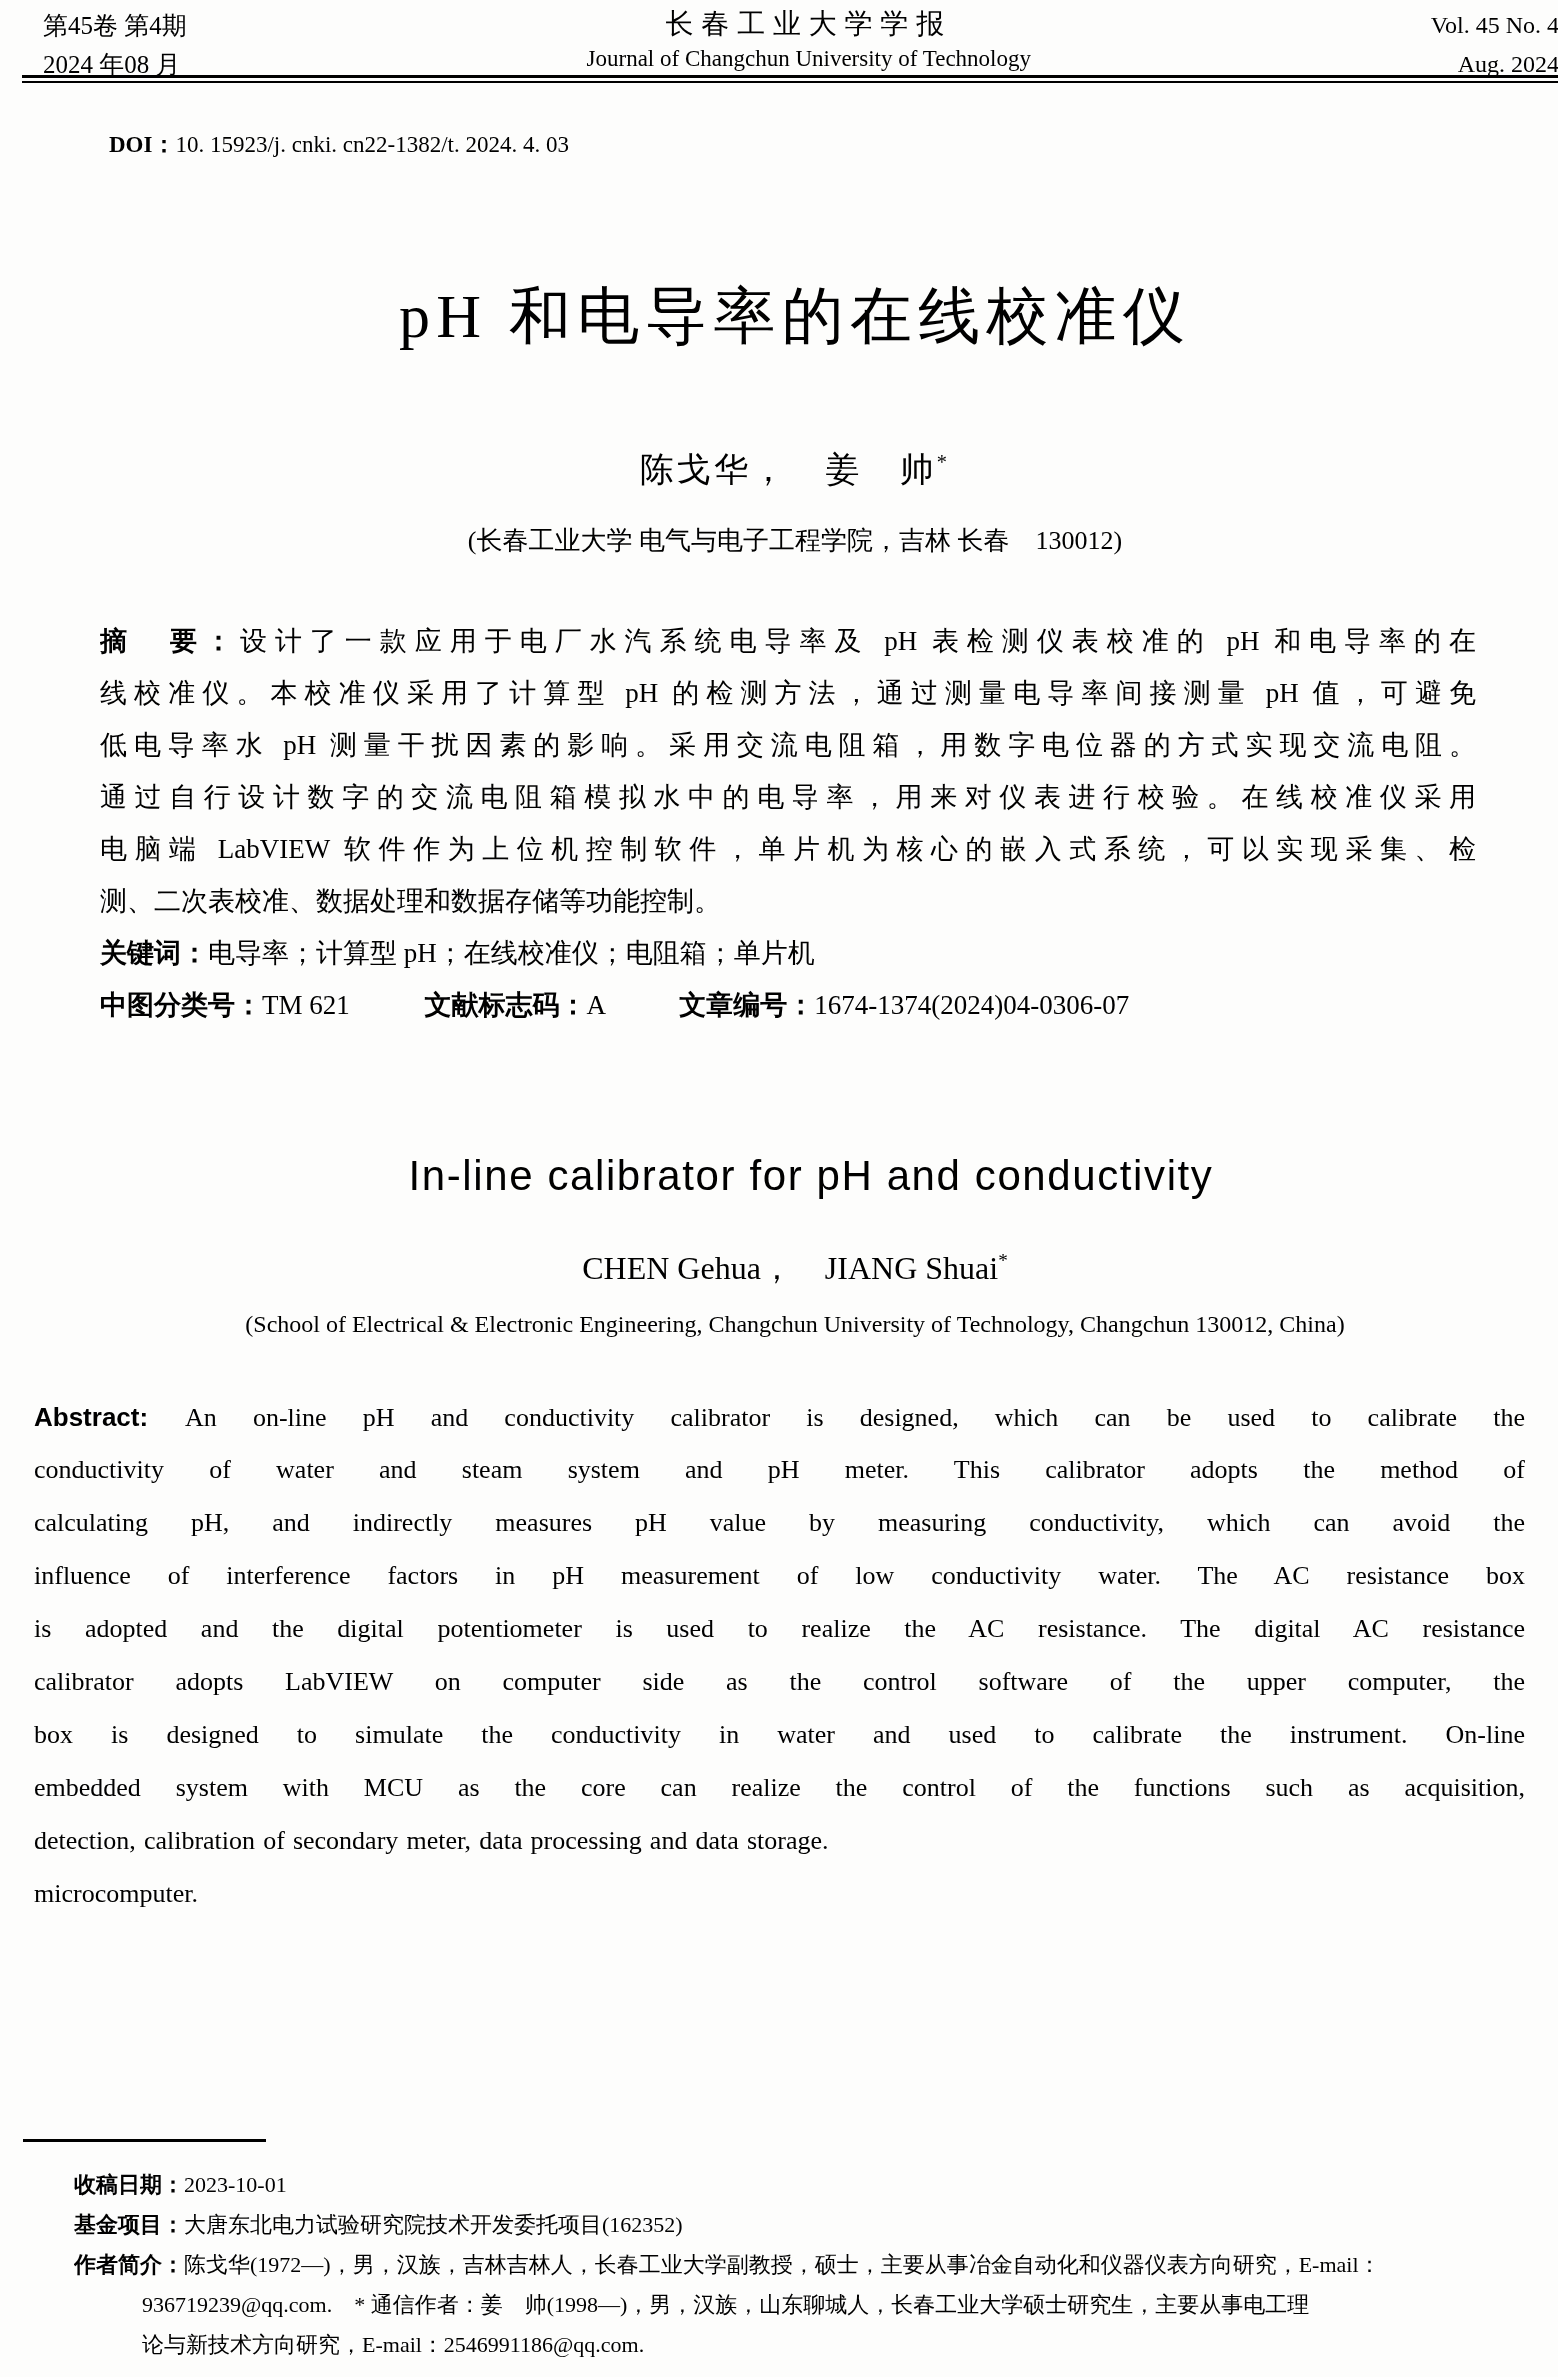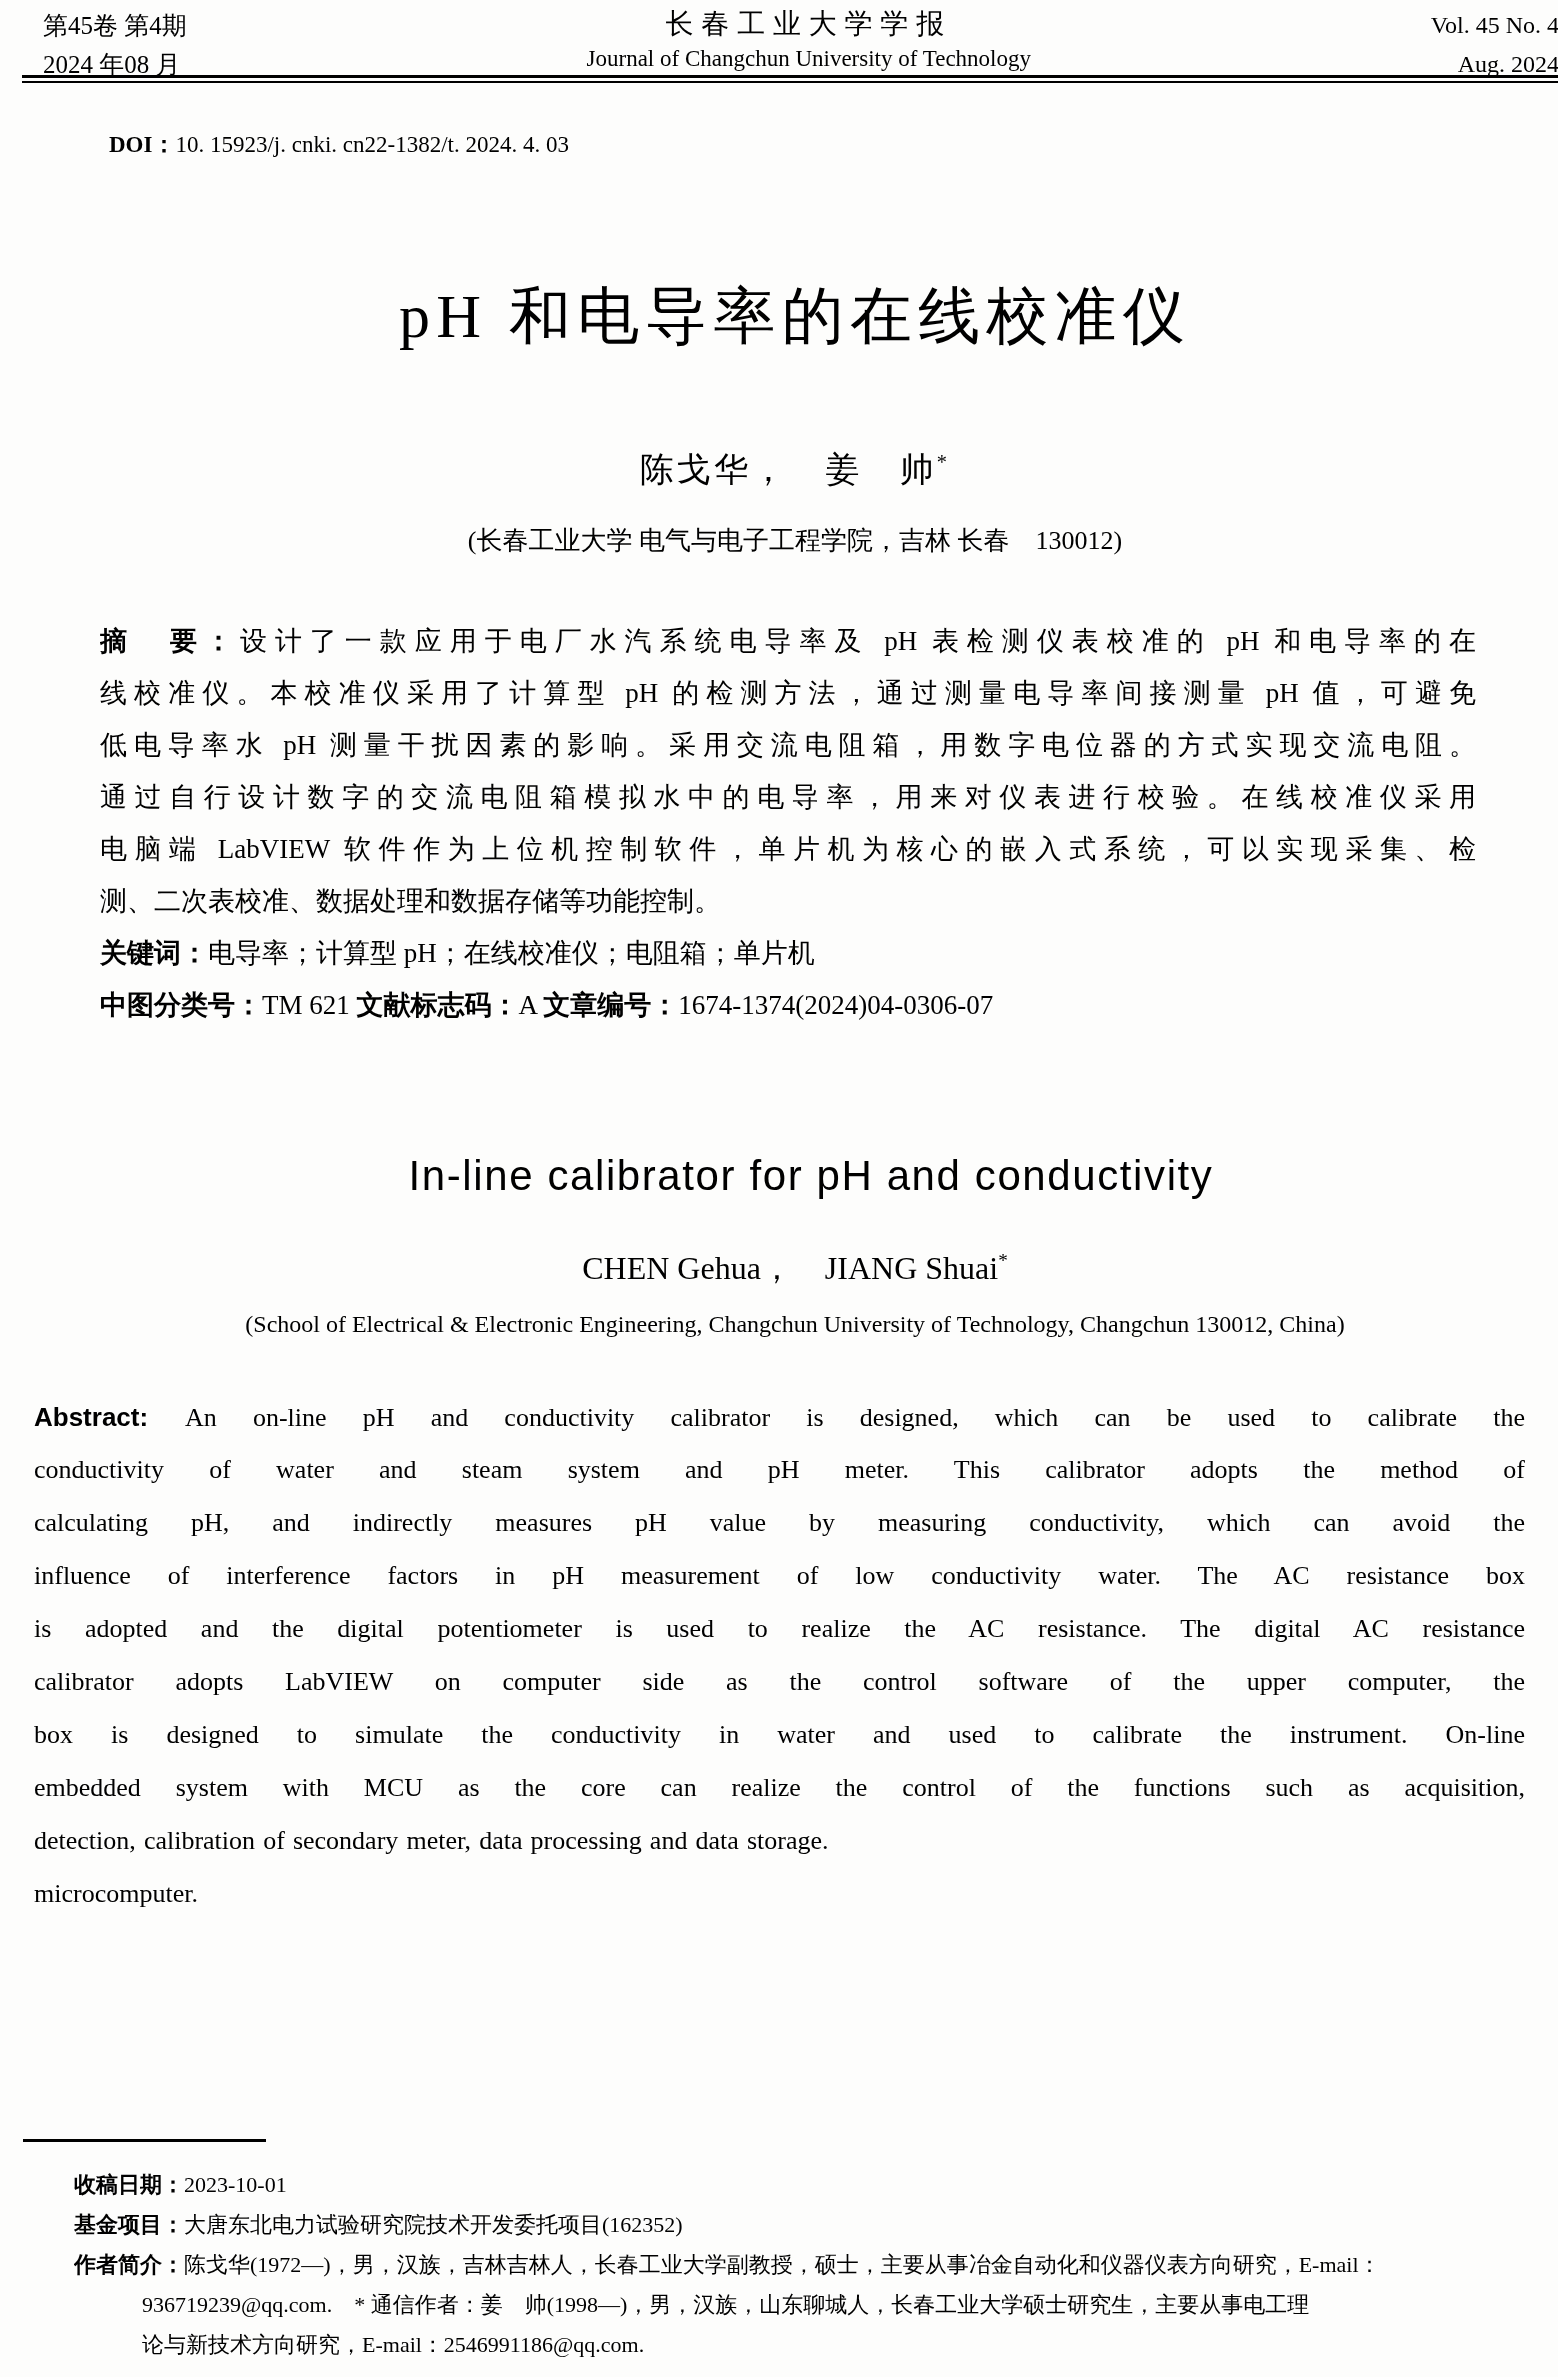--- a/index.html
+++ b/index.html
@@ -49,21 +49,21 @@
   .affiliation-cn{
     position:absolute;top:523px;left:0;width:100%;
     text-align:center;font-size:26px;
   }
   sup{font-size:60%;vertical-align:super;}
 
   
   .cn-block{position:absolute;top:623px;left:100px;width:1376px;}
   .cn-row{height:52px;font-size:27px;line-height:37px;overflow:hidden;}
   .just{text-align:justify;text-align-last:justify;}
-  .meta-gap{}
+  .meta-gap{margin-left:68px;}
 
   
   .title-en{
     position:absolute;top:1136px;left:0;width:100%;
     text-align:center;font-size:42px;letter-spacing:1.6px;font-weight:normal;margin:16px;
   }
   .authors-en{
     position:absolute;top:1247px;left:0;width:100%;
     text-align:center;font-size:32px;
   }

